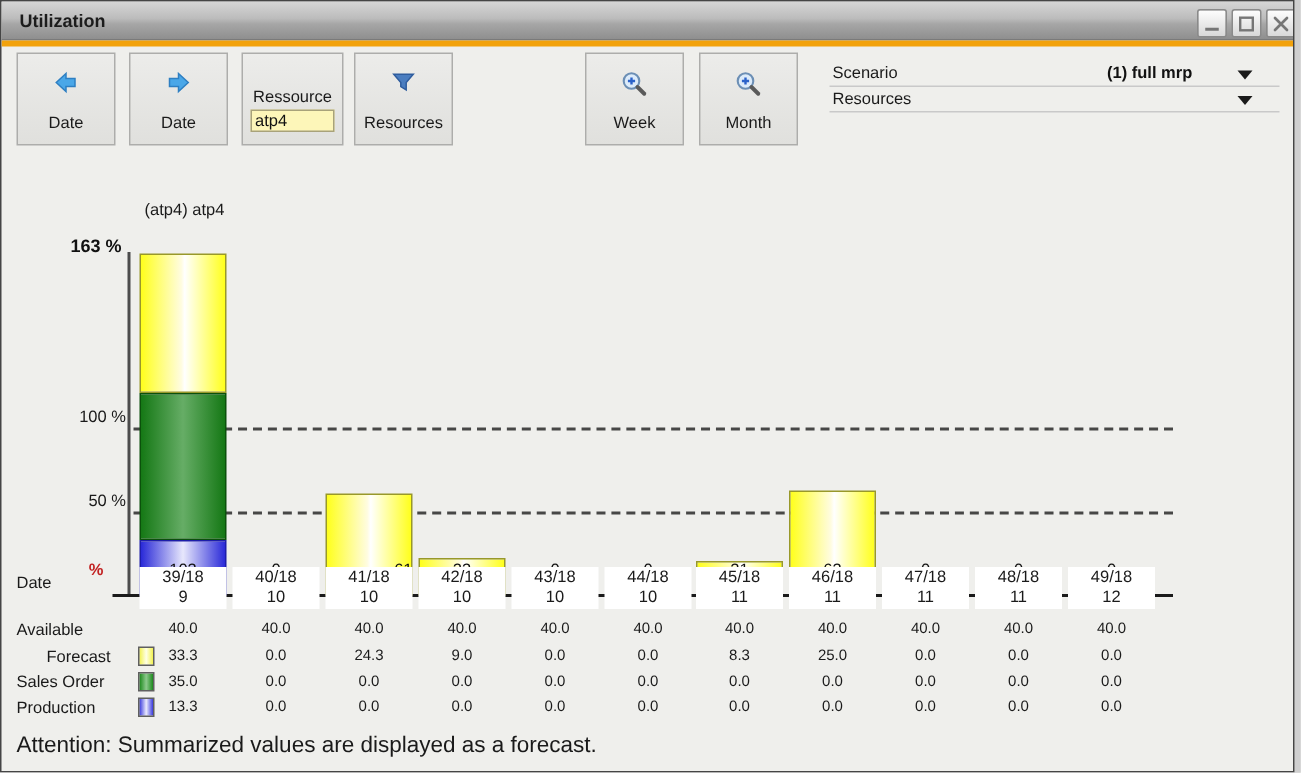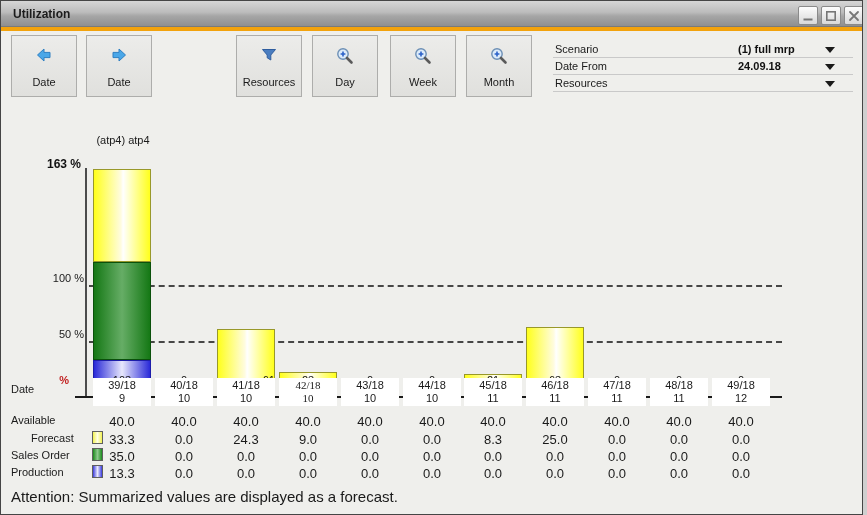--- a/index.html
+++ b/index.html
@@ -74,21 +74,21 @@
   .seg-1{ background:linear-gradient(90deg,#157815 0%,#66ad66 50%,#157815 100%); border:1px solid #0b510b; }
   .seg-2{ background:linear-gradient(90deg,#2a2ad8 0%,#e7e7fc 50%,#2a2ad8 100%); border:1px solid #1d1daa; }
   .barlabel{ position:absolute; top:347px; width:58px; text-align:center; font-size:11px; color:#111; }
 
   
   .datecell{
     position:absolute; top:377px; width:58px; height:28px; background:#ffffff;
     font-size:11px; color:#1a1a1a; text-align:center; line-height:13px; padding-top:1px;
   }
   .rowlabel{ position:absolute; left:10px; font-size:11px; color:#1a1a1a; }
-  .cellval{ position:absolute; width:58px; text-align:center; font-size:13px; color:#1a1a1a; }
+  .cellval{ position:absolute; width:58px; text-align:center; font-size:10px; color:#1a1a1a; }
   .swatch{ position:absolute; left:91px; width:11px; height:13px; border:1px solid #5f5f5f; }
   .sw-0{ background:linear-gradient(90deg,#f2f251,#ffffe6 50%,#f2f251); }
   .sw-1{ background:linear-gradient(90deg,#1d8a1d,#8cc98c 50%,#1d8a1d); }
   .sw-2{ background:linear-gradient(90deg,#3c3cdd,#e9e9fd 50%,#3c3cdd); }
   .attention{ position:absolute; left:10px; top:487px; font-size:15px; color:#1a1a1a; }
 </style>
 </head>
 <body>
 
 <div class="window">
@@ -124,72 +124,61 @@
 
   <div class="toolbtn" style="left:85px">
     <span class="ticon">
       <svg width="18" height="16" viewBox="0 0 18 16">
           <path d="M9 2 L15.5 8 L9 14 L9 10.6 L3 10.6 L3 5.4 L9 5.4 Z" fill="#4aa7e8" stroke="#2e7fc2" stroke-width="1"></path>
         </svg>
     </span>
     <span class="tlabel">Date</span>
   </div>
 
+  <div class="toolbtn" style="left:160px; width:68px;">
+    <span class="tlabel2">Ressource</span>
+    <input class="res-input" type="text" value="atp4" style="">
+  </div>
 
   <div class="toolbtn" style="left:235px">
     <span class="ticon">
       <svg width="18" height="16" viewBox="0 0 18 16">
           <path d="M2.5 2.5 L15.5 2.5 L10.8 8 L10.8 13 L7.2 10.8 L7.2 8 Z" fill="#4a7dc0" stroke="#2f5d9e" stroke-width="1"></path>
         </svg>
     </span>
     <span class="tlabel">Resources</span>
   </div>
 
-  <div class="toolbtn" style="left:311px">
+
+  <div class="toolbtn" style="left:465px">
     <span class="ticon">
       <svg width="20" height="19" viewBox="0 0 20 19">
           <circle cx="8" cy="7" r="5.2" fill="#dcebfa" stroke="#6c8fb5" stroke-width="1.4"></circle>
           <path d="M8 4.6 L8 9.4 M5.6 7 L10.4 7" stroke="#2b62c9" stroke-width="1.6"></path>
           <path d="M12 11 L16.5 15.5" stroke="#5a5a5a" stroke-width="2.6" stroke-linecap="round"></path>
         </svg>
     </span>
-    <span class="tlabel">Day</span>
-  </div>
-
-  <div class="toolbtn" style="left:465px">
+    <span class="tlabel">Month</span>
+  </div>
+
+  <div class="toolbtn" style="left:389px">
     <span class="ticon">
       <svg width="20" height="19" viewBox="0 0 20 19">
           <circle cx="8" cy="7" r="5.2" fill="#dcebfa" stroke="#6c8fb5" stroke-width="1.4"></circle>
           <path d="M8 4.6 L8 9.4 M5.6 7 L10.4 7" stroke="#2b62c9" stroke-width="1.6"></path>
           <path d="M12 11 L16.5 15.5" stroke="#5a5a5a" stroke-width="2.6" stroke-linecap="round"></path>
         </svg>
     </span>
-    <span class="tlabel">Month</span>
-  </div>
-
-  <div class="toolbtn" style="left:389px">
-    <span class="ticon">
-      <svg width="20" height="19" viewBox="0 0 20 19">
-          <circle cx="8" cy="7" r="5.2" fill="#dcebfa" stroke="#6c8fb5" stroke-width="1.4"></circle>
-          <path d="M8 4.6 L8 9.4 M5.6 7 L10.4 7" stroke="#2b62c9" stroke-width="1.6"></path>
-          <path d="M12 11 L16.5 15.5" stroke="#5a5a5a" stroke-width="2.6" stroke-linecap="round"></path>
-        </svg>
-    </span>
     <span class="tlabel">Week</span>
   </div>
 
   <div class="form">
     <div class="frow">
       <span class="flabel">Scenario</span>
       <span class="fvalue">(1) full mrp</span>
-      <span class="farrow"></span>
-    </div>
-    <div class="frow">
-      <span class="flabel">Date From</span>
-      <span class="fvalue">24.09.18</span>
       <span class="farrow"></span>
     </div>
     <div class="frow">
       <span class="flabel">Resources</span>
       <span class="fvalue"></span>
       <span class="farrow"></span>
     </div>
   </div>
 
   <div class="chart" id="chart">
@@ -230,21 +219,21 @@
         <div>9</div>
       </div>
       <div class="datecell" style="left: 154px;">
         <div>40/18</div>
         <div>10</div>
       </div>
       <div class="datecell" style="left: 216px;">
         <div>41/18</div>
         <div>10</div>
       </div>
-      <div class="datecell" style="left: 278px; font-family: Liberation Serif, serif;">
+      <div class="datecell" style="left: 278px;">
         <div>42/18</div>
         <div>10</div>
       </div>
       <div class="datecell" style="left: 340px;">
         <div>43/18</div>
         <div>10</div>
       </div>
       <div class="datecell" style="left: 402px;">
         <div>44/18</div>
         <div>10</div>

